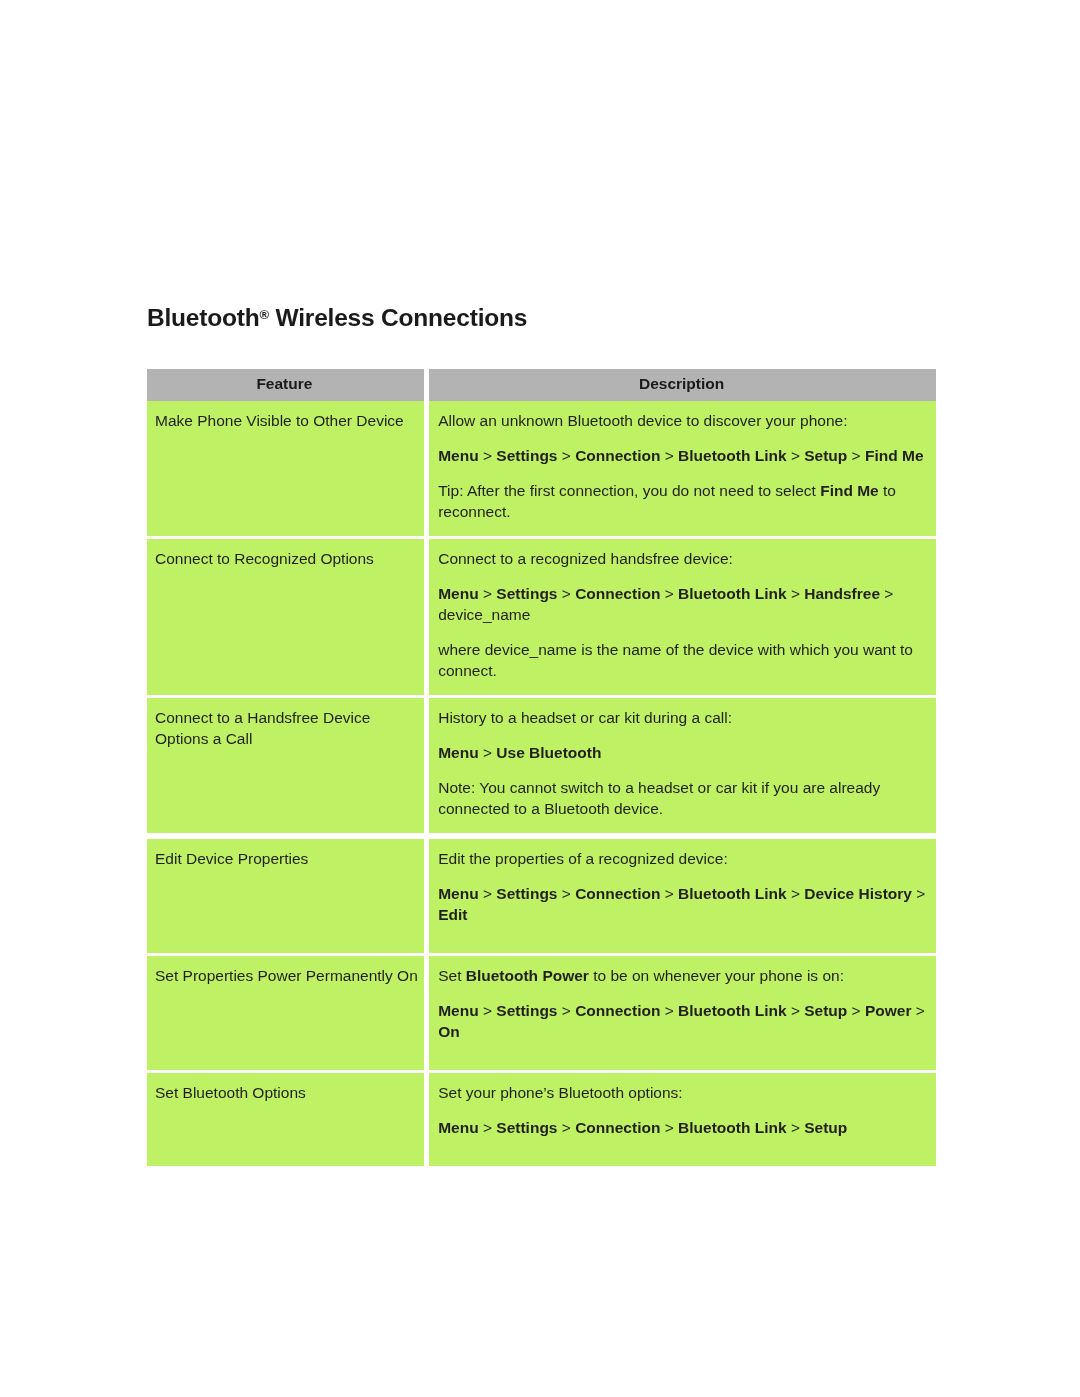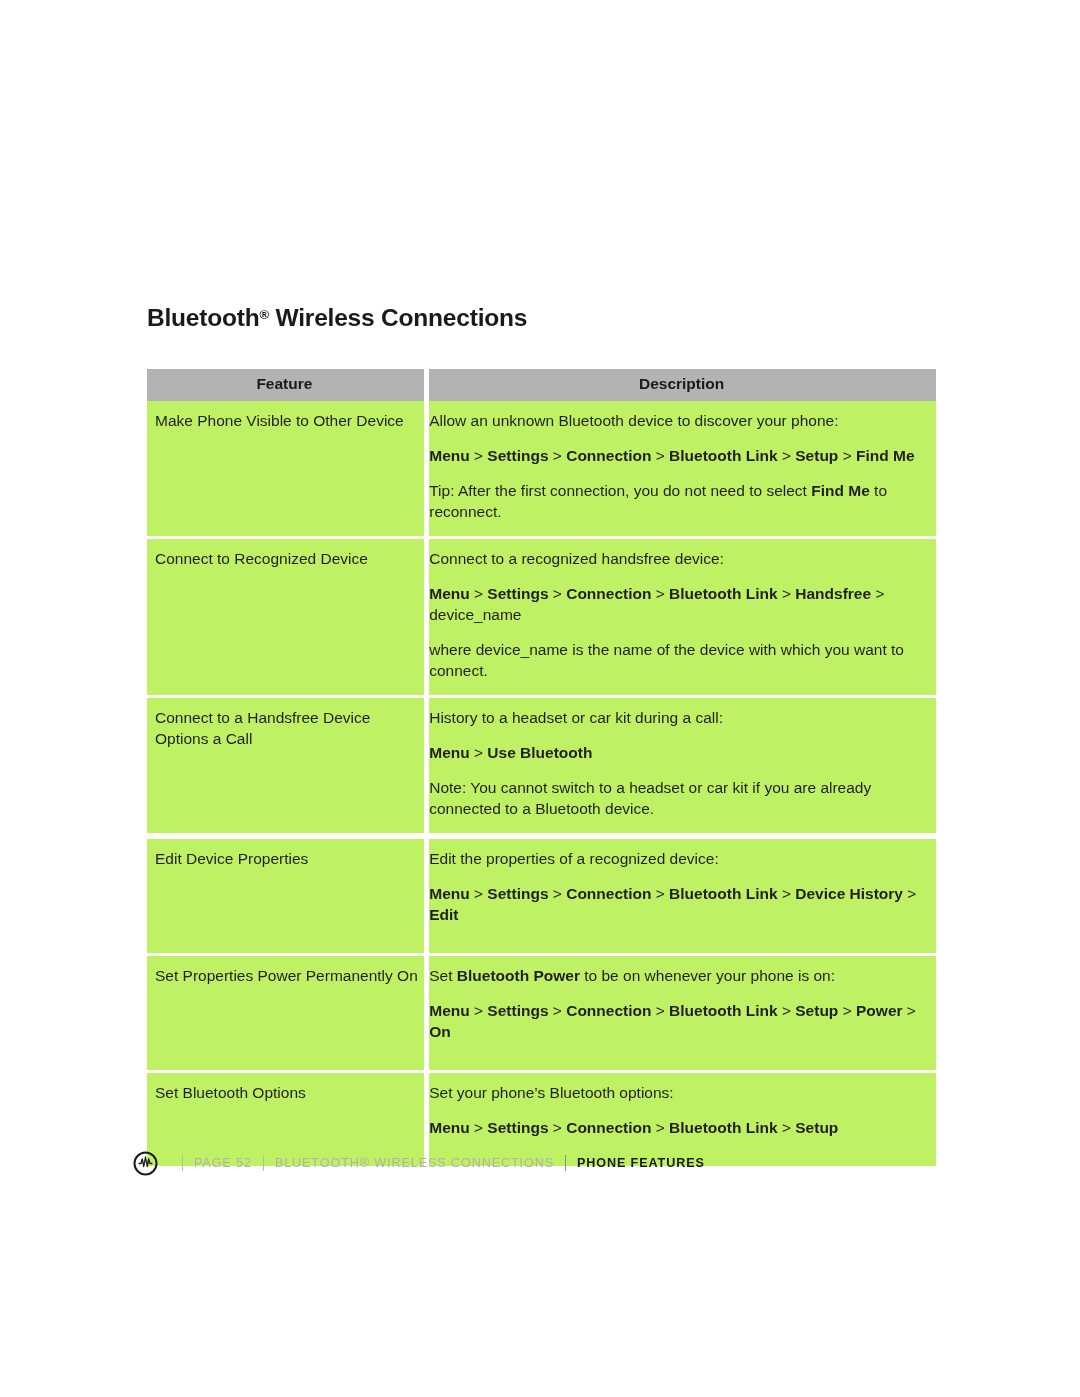--- a/index.html
+++ b/index.html
@@ -87,21 +87,21 @@
     background: #bef264;
     font-size: 15.5px;
     line-height: 1.0;
     color: #231f20;
     padding: 9px 10px 14px 8px;
   }
   .td-feature {
     padding-right: 6px;
   }
   .td-desc {
-    padding-left: 0;
+    padding-left: 9px;
   }
   .td-divider {
     background: #ffffff;
     width: 6px;
     padding: 0;
   }
 
   .feature-line {
     font-size: 15.5px;
     line-height: 21px;
@@ -189,21 +189,21 @@
             <p class="p">Allow an unknown Bluetooth device to discover your phone:</p>
             <p class="p path"><span class="b">Menu</span><span class="sep"> &gt; </span><span class="b">Settings</span><span class="sep"> &gt; </span><span class="b">Connection</span><span class="sep"> &gt; </span><span class="b">Bluetooth Link</span><span class="sep"> &gt; </span><span class="b">Setup</span><span class="sep"> &gt; </span><span class="b">Find Me</span></p>
             <p class="p tight">Tip: After the first connection, you do not need to select <span class="b">Find Me</span> to reconnect.</p>
           </td>
         </tr>
         <tr class="row-gap">
           <td colspan="3"></td>
         </tr>
         <tr>
           <td class="td-cell td-feature col-feature">
-            <div class="feature-line">Connect to Recognized Device</div>
+            <div class="feature-line">Connect to Recognized Options</div>
           </td>
           <td class="td-divider"></td>
           <td class="td-cell td-desc col-desc">
             <p class="p">Connect to a recognized handsfree device:</p>
             <p class="p path"><span class="b">Menu</span><span class="sep"> &gt; </span><span class="b">Settings</span><span class="sep"> &gt; </span><span class="b">Connection</span><span class="sep"> &gt; </span><span class="b">Bluetooth Link</span><span class="sep"> &gt; </span><span class="b">Handsfree</span><span class="sep"> &gt; </span><span class="i">device_name</span></p>
             <p class="p tight">where <span class="i">device_name</span> is the name of the device with which you want to connect.</p>
           </td>
         </tr>
         <tr class="row-gap">
           <td colspan="3"></td>
@@ -258,28 +258,14 @@
           </td>
           <td class="td-divider"></td>
           <td class="td-cell td-desc col-desc">
             <p class="p">Set your phone’s Bluetooth options:</p>
             <p class="p path tight"><span class="b">Menu</span><span class="sep"> &gt; </span><span class="b">Settings</span><span class="sep"> &gt; </span><span class="b">Connection</span><span class="sep"> &gt; </span><span class="b">Bluetooth Link</span><span class="sep"> &gt; </span><span class="b">Setup</span></p>
           </td>
         </tr>
       </tbody>
   </table>
 
-  <div class="footer">
-    <span class="footer-logo">
-      <svg viewBox="0 0 50 50" width="25" height="25" aria-hidden="true">
-        <circle cx="25" cy="25" r="22" fill="none" stroke="#1a1a1a" stroke-width="4"></circle>
-        <path d="M12 25 L16 25 L18.5 16 L21.5 31 L25 12 L28.5 31 L31.5 16 L34 25 L38 25" fill="none" stroke="#1a1a1a" stroke-width="2.6" stroke-linecap="round" stroke-linejoin="round"></path>
-      </svg>
-    </span>
-    <span class="footer-rule"></span>
-    <span class="footer-text">PAGE 52</span>
-    <span class="footer-rule"></span>
-    <span class="footer-text">BLUETOOTH® WIRELESS CONNECTIONS</span>
-    <span class="footer-rule dark"></span>
-    <span class="footer-text strong">PHONE FEATURES</span>
-  </div>
 
 </div>
 
 </body></html>

